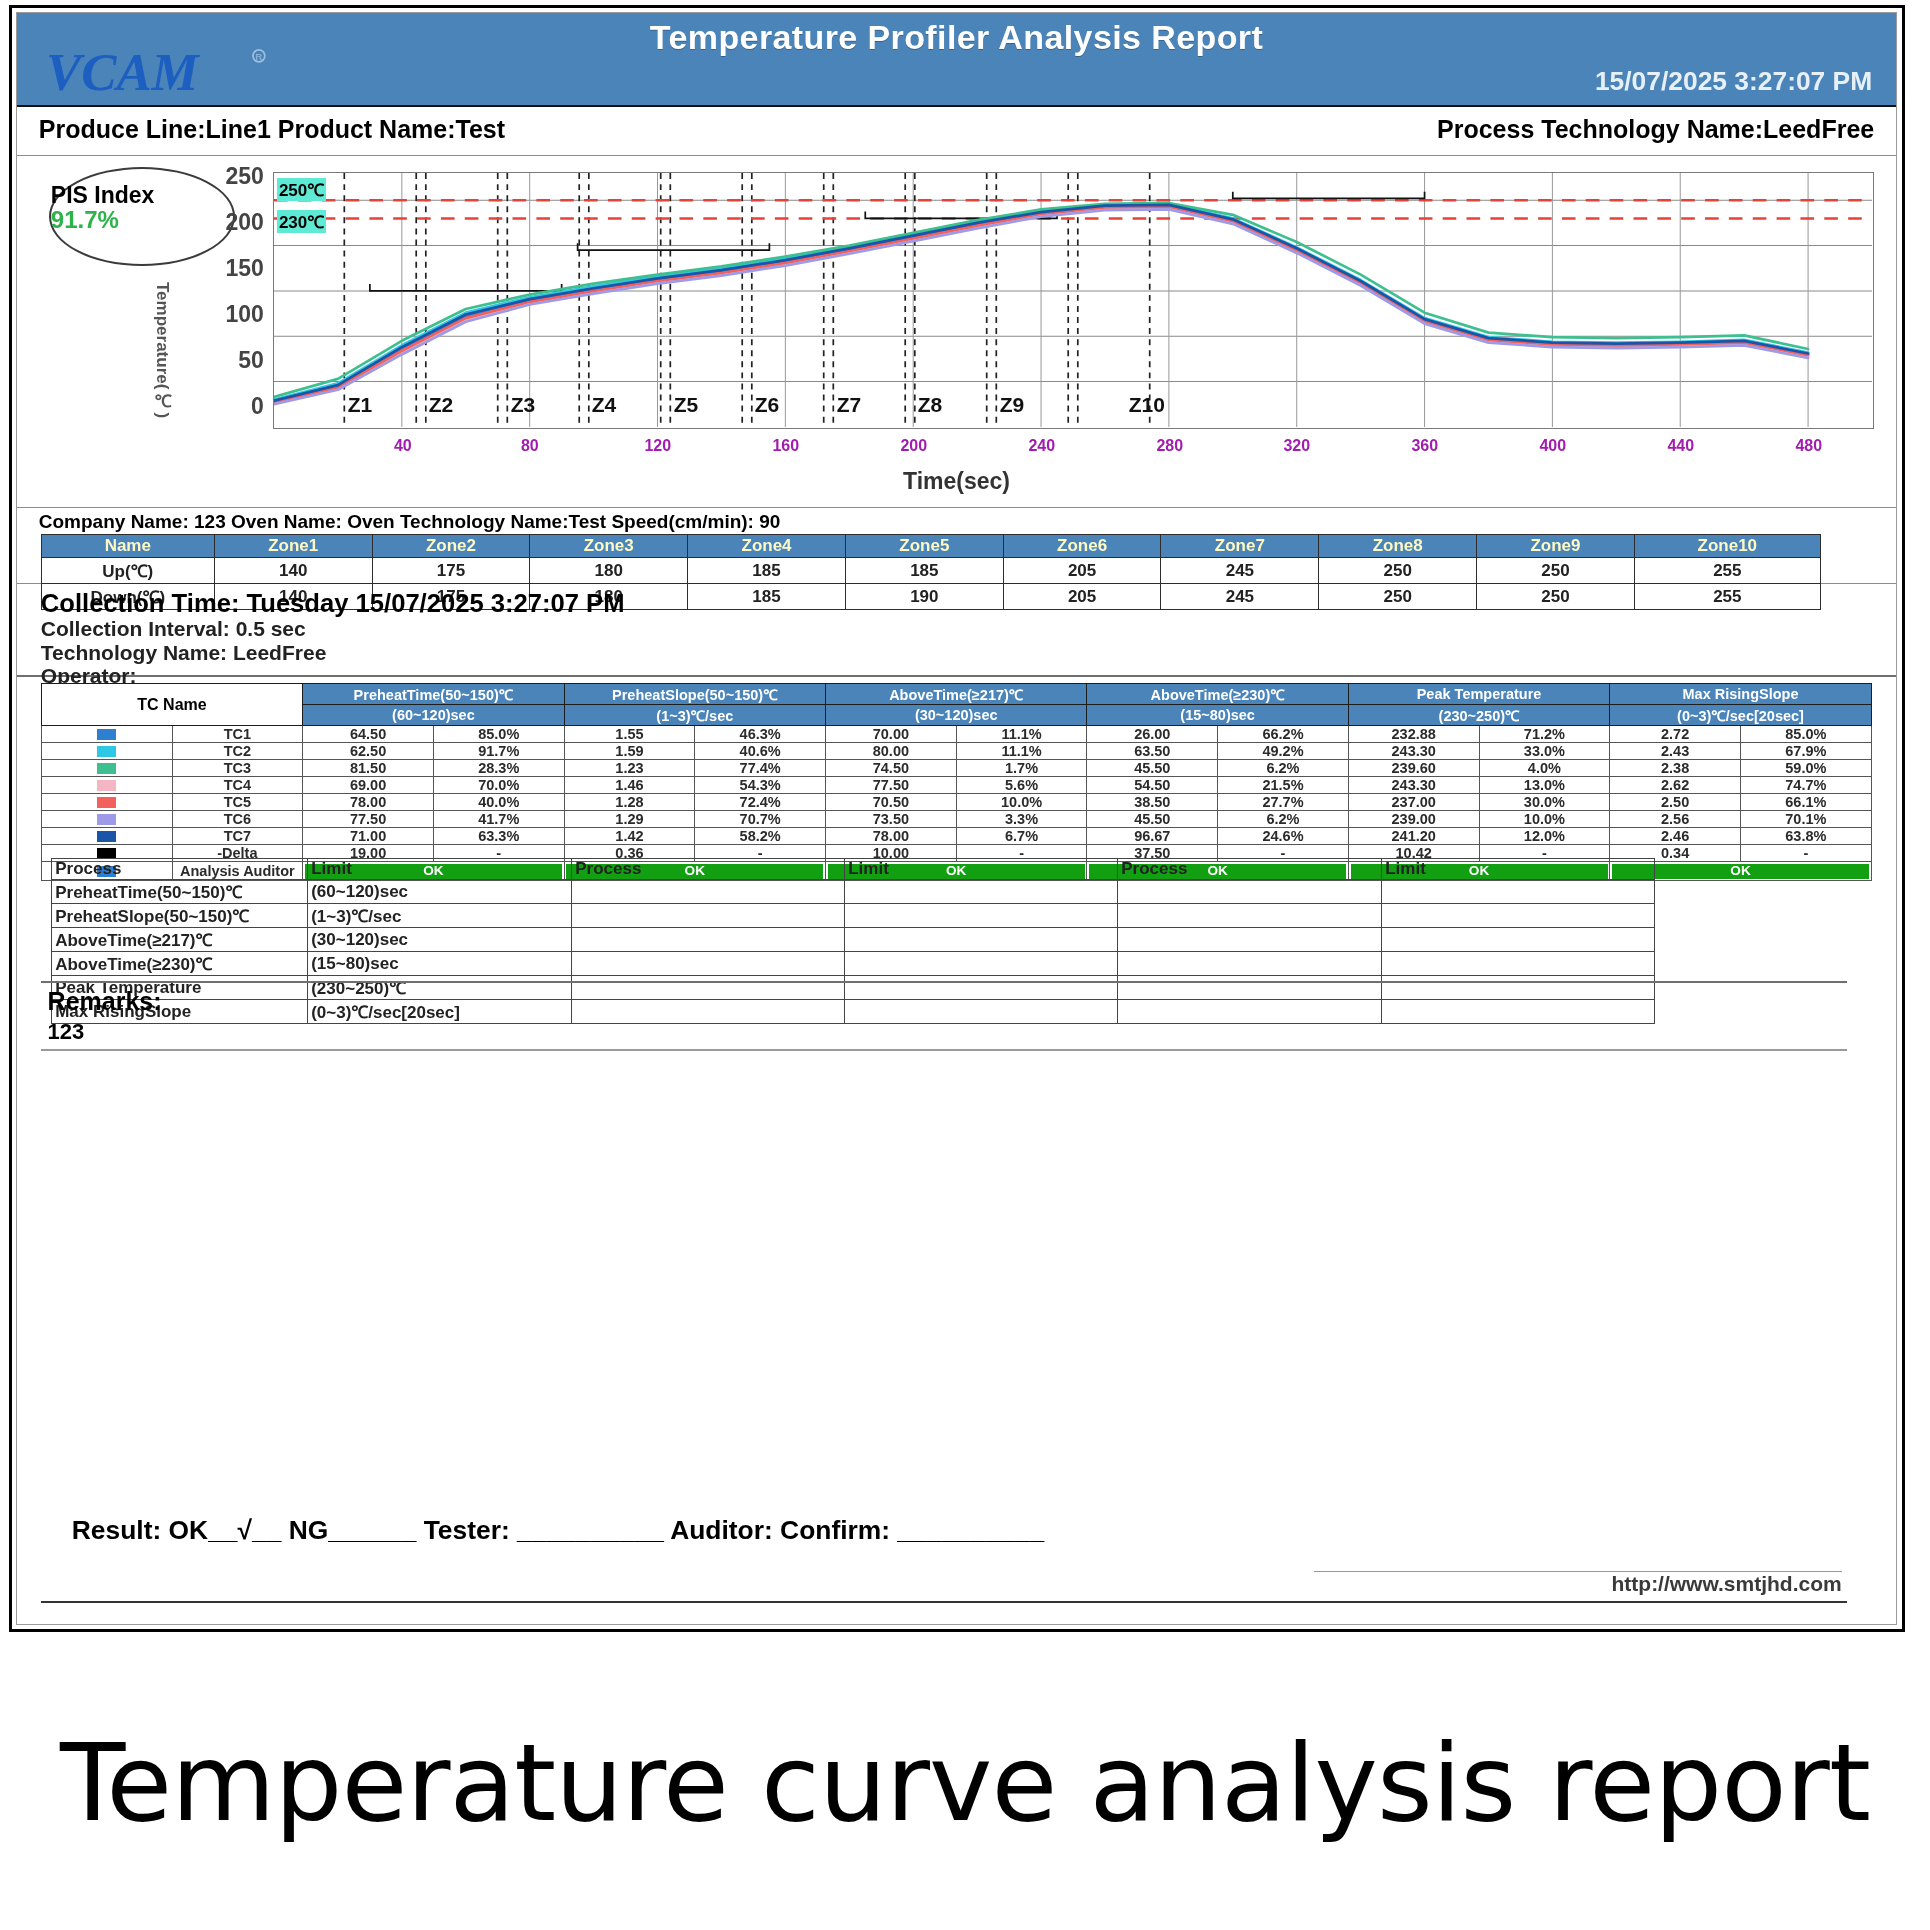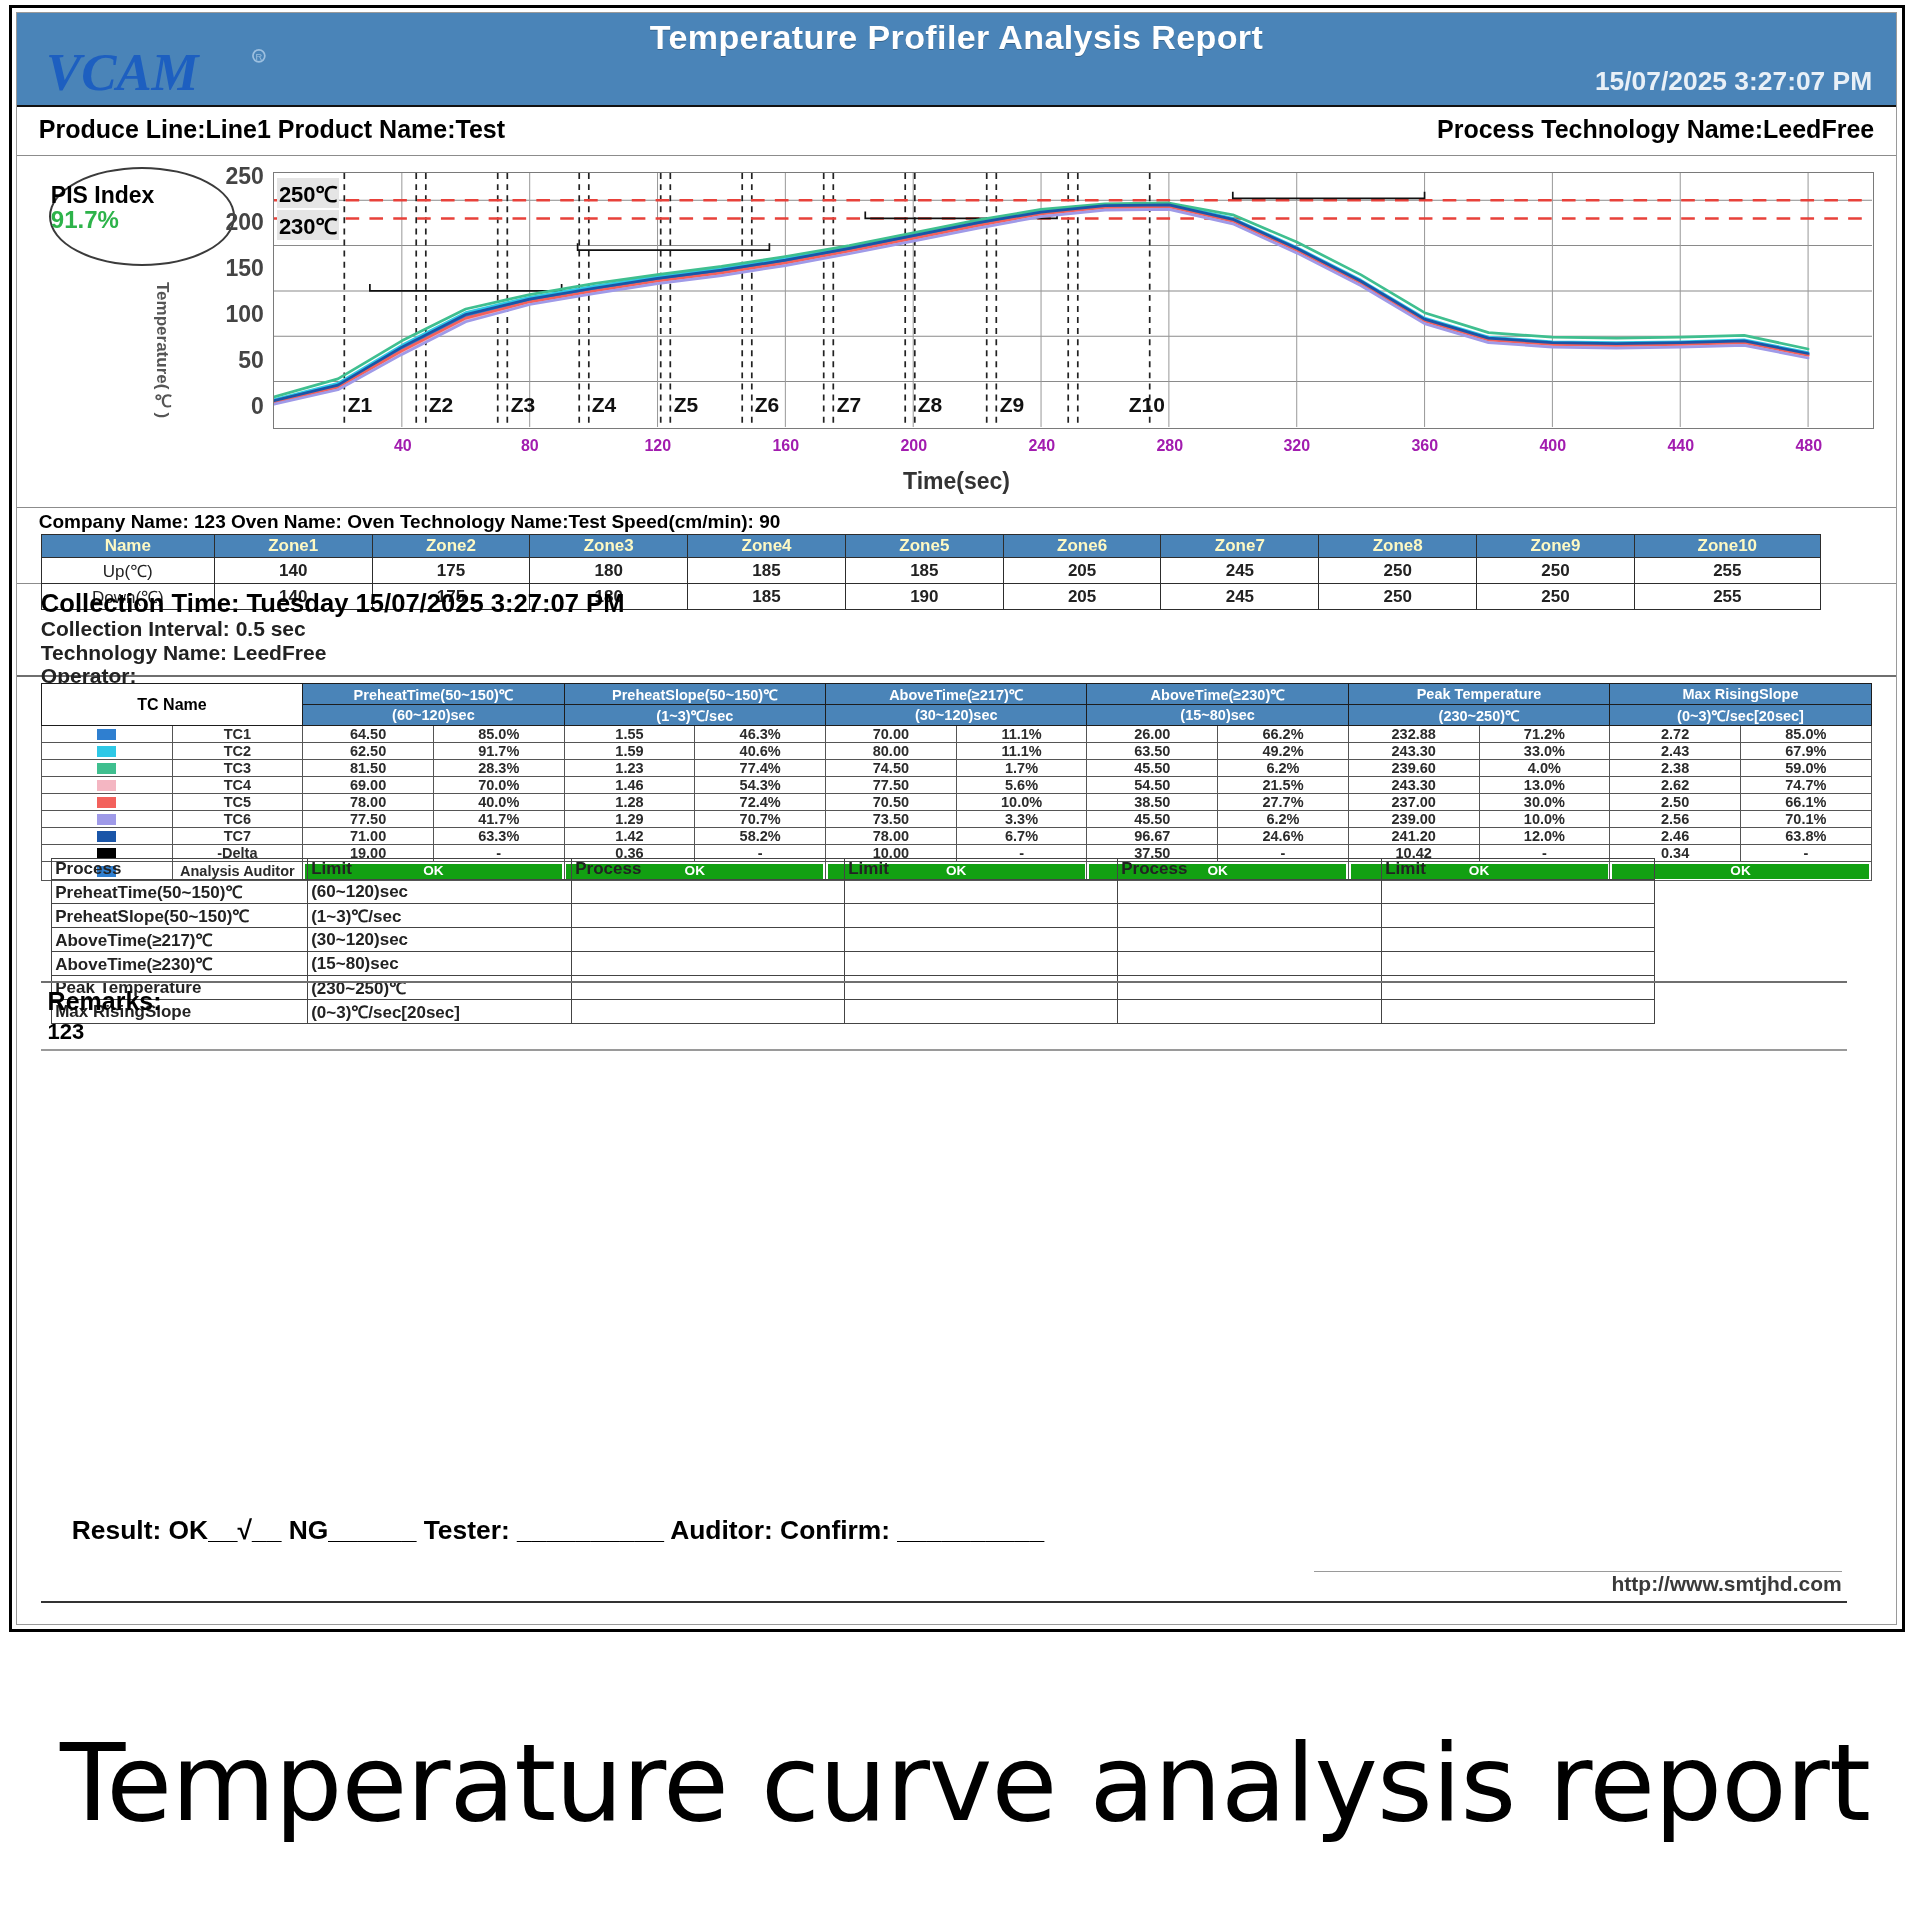--- a/index.html
+++ b/index.html
@@ -34,29 +34,29 @@
   .ylabel{position:absolute;left:128px;top:126px;width:29px;font-size:17px;font-weight:bold;color:#555;
     writing-mode:vertical-rl;text-orientation:mixed;white-space:nowrap;}
   .ytick{position:absolute;right:0;font-size:23px;font-weight:bold;color:#444;text-align:right;width:85px;}
   .yticks{position:absolute;left:162px;top:0;width:85px;height:290px;}
   .plot{position:absolute;left:256px;top:15.3px;width:1601px;height:257px;border:1.7px solid #7a7a7a;box-sizing:border-box;background:#fff;}
   .plot svg{position:absolute;left:0;top:0;}
   .xticks{position:absolute;left:256px;top:281px;width:1601px;height:29px;}
   .xtick{position:absolute;font-size:16px;font-weight:bold;color:#a21caf;transform:translateX(-50%);}
   .xaxis-title{position:absolute;left:0;top:312px;width:100%;text-align:center;font-size:23px;font-weight:bold;color:#333;}
   .zlabel{position:absolute;font-size:21px;font-weight:bold;color:#111;}
-  .tlabel{position:absolute;font-size:22px;font-weight:bold;background:#e5e5e5;padding:0 1.7px;}
+  .tlabel{position:absolute;font-size:17px;font-weight:bold;background:#5eead4;padding:0 1.7px;}
 
   
   .zoneblock{position:absolute;left:0;top:494px;width:100%;height:77px;border-top:1.7px solid #8c8c8c;border-bottom:1.7px solid #8c8c8c;box-sizing:border-box;}
   .zoneline{position:absolute;left:22px;top:2.6px;font-size:19px;font-weight:bold;white-space:nowrap;}
   table.zt{position:absolute;left:24px;top:25.6px;width:1780px;border-collapse:collapse;font-size:17px;}
   table.zt th{background:#4a84b8;color:#fef9c3;font-weight:bold;border:1.7px solid #2d2d2d;height:20.4px;}
   table.zt td{border:1.7px solid #2d2d2d;text-align:center;height:20.4px;color:#222;font-weight:bold;}
-  table.zt td.nm{font-weight:normal;margin-top:8px;}
+  table.zt td.nm{font-weight:bold;margin-top:8px;}
 
   
   .collect{position:absolute;left:0;top:572px;width:100%;height:92px;border-bottom:2.6px solid #6f6f6f;box-sizing:border-box;padding:3.4px 0 0 24px;}
   .collect .big{font-size:25.6px;font-weight:bold;line-height:1.12;}
   .collect .sm{font-size:21px;font-weight:bold;line-height:1.12;color:#222;}
 
   
   table.tct{position:absolute;left:24px;top:670px;width:1831px;border-collapse:collapse;font-size:14.5px;table-layout:fixed;}
   table.tct th{background:#4a84b8;color:#fff;font-weight:bold;border:1.7px solid #1d1d1d;text-align:center;height:19px;padding:0;}
   table.tct th.nohdr{background:#fff;color:#000;border:1.7px solid #1d1d1d;font-size:16px;}

